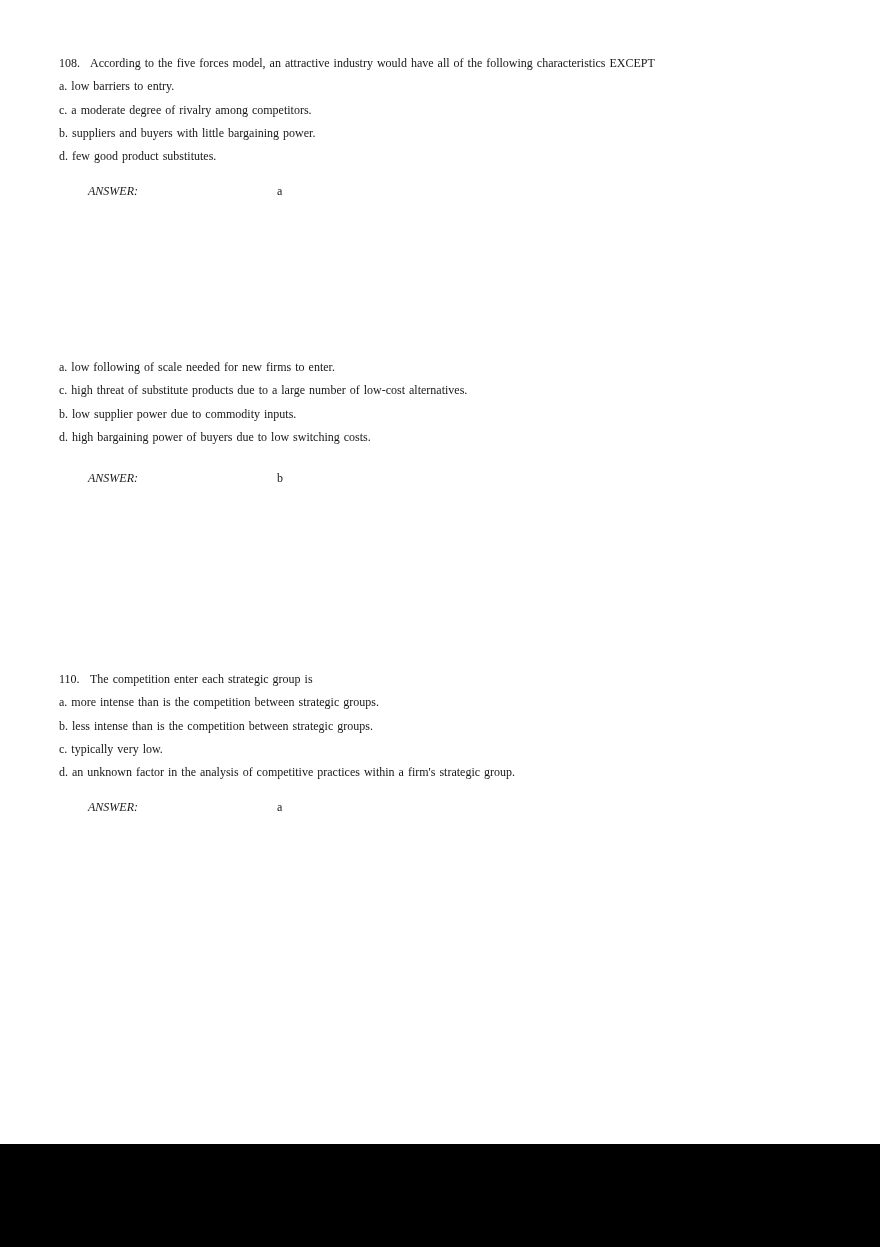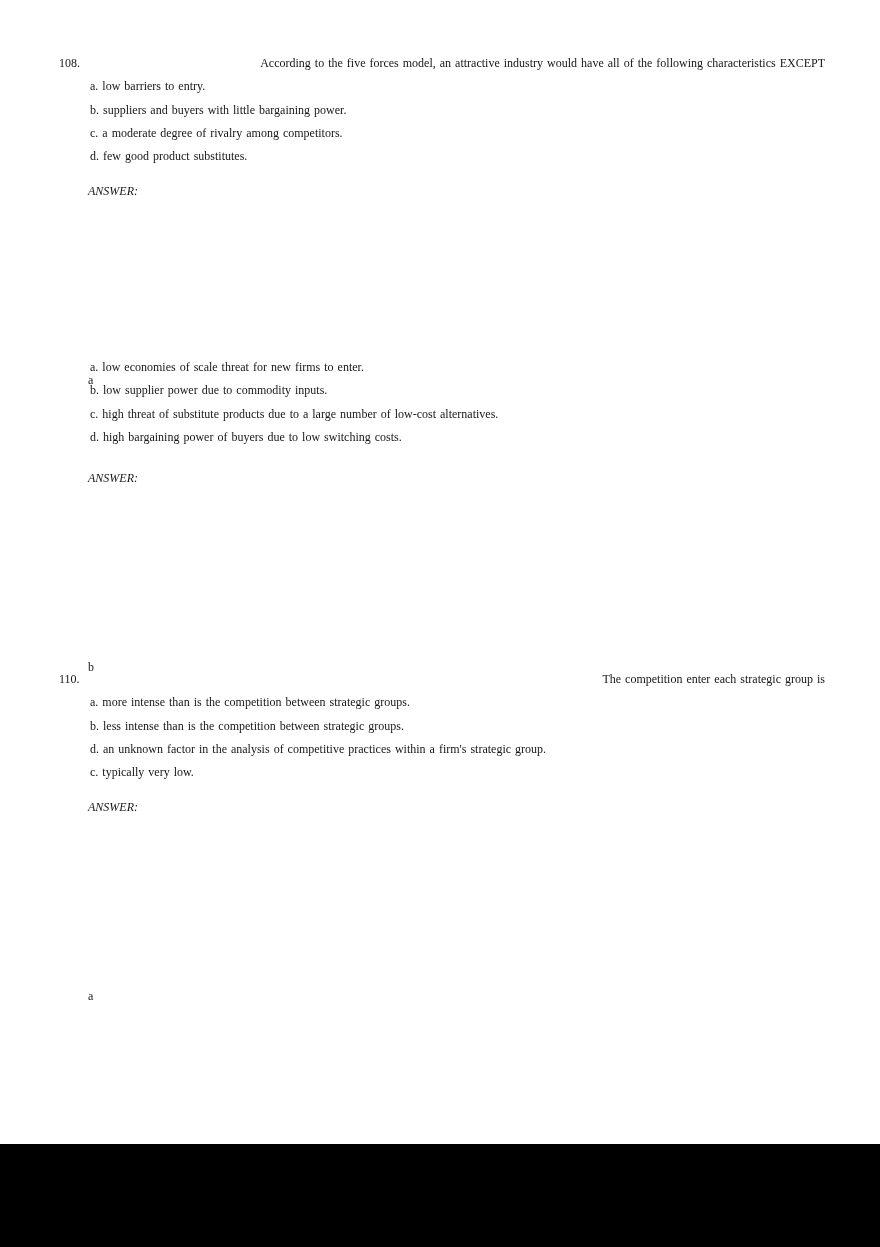--- a/index.html
+++ b/index.html
@@ -23,38 +23,37 @@
     position: absolute;
     left: 59px;
     width: 766px;
   }
   .q-head { display: flex; }
   .q-num {
     flex: 0 0 31px;
     width: 31px;
     line-height: 23.3px;
   }
-  .q-text { flex: 1; text-align: right; }
+  .q-text { flex: 1; }
   .q-line {
     display: block;
     line-height: 23.3px;
     white-space: nowrap;
   }
-  .options { margin-left: 31px; }
+  .options { }
   .option {
     display: block;
     line-height: 23.3px;
     white-space: nowrap;
   }
   .answer-row {
     margin-left: 29px;
     margin-top: 12px;
     display: flex;
     line-height: 23.3px;
-    flex-direction: column;
   }
   .answer-row.gap-lg { margin-top: 18px; }
   .answer-label {
     font-style: italic;
     flex: 0 0 189px;
     width: 189px;
   }
   .answer-value { font-style: normal; }
   .q-108 { top: 52px; }
   .q-109 { top: 356px; }
@@ -75,55 +74,55 @@
 
   <section class="question q-108">
     <div class="q-head">
       <span class="q-num">108.</span>
       <span class="q-text">
         <span class="q-line">According to the five forces model, an attractive industry would have all of the following characteristics EXCEPT</span>
       </span>
     </div>
     <div class="options">
       <span class="option">a. low barriers to entry.</span>
+      <span class="option">c. a moderate degree of rivalry among competitors.</span>
       <span class="option">b. suppliers and buyers with little bargaining power.</span>
-      <span class="option">c. a moderate degree of rivalry among competitors.</span>
       <span class="option">d. few good product substitutes.</span>
     </div>
     <div class="answer-row">
       <span class="answer-label">ANSWER:</span>
       <span class="answer-value">a</span>
     </div>
   </section>
 
   <section class="question q-109">
     <div class="options">
-      <span class="option">a. low economies of scale threat for new firms to enter.</span>
+      <span class="option">a. low following of scale needed for new firms to enter.</span>
+      <span class="option">c. high threat of substitute products due to a large number of low-cost alternatives.</span>
       <span class="option">b. low supplier power due to commodity inputs.</span>
-      <span class="option">c. high threat of substitute products due to a large number of low-cost alternatives.</span>
       <span class="option">d. high bargaining power of buyers due to low switching costs.</span>
     </div>
     <div class="answer-row gap-lg">
       <span class="answer-label">ANSWER:</span>
       <span class="answer-value">b</span>
     </div>
   </section>
 
   <section class="question q-110">
     <div class="q-head">
       <span class="q-num">110.</span>
       <span class="q-text">
         <span class="q-line">The competition enter each strategic group is</span>
       </span>
     </div>
     <div class="options">
       <span class="option">a. more intense than is the competition between strategic groups.</span>
       <span class="option">b. less intense than is the competition between strategic groups.</span>
+      <span class="option">c. typically very low.</span>
       <span class="option">d. an unknown factor in the analysis of competitive practices within a firm's strategic group.</span>
-      <span class="option">c. typically very low.</span>
     </div>
     <div class="answer-row">
       <span class="answer-label">ANSWER:</span>
       <span class="answer-value">a</span>
     </div>
   </section>
 
   <div class="footer-band"></div>
 
 </div>

